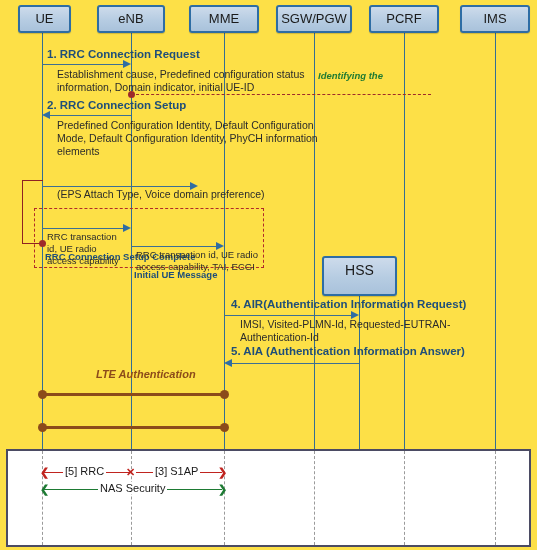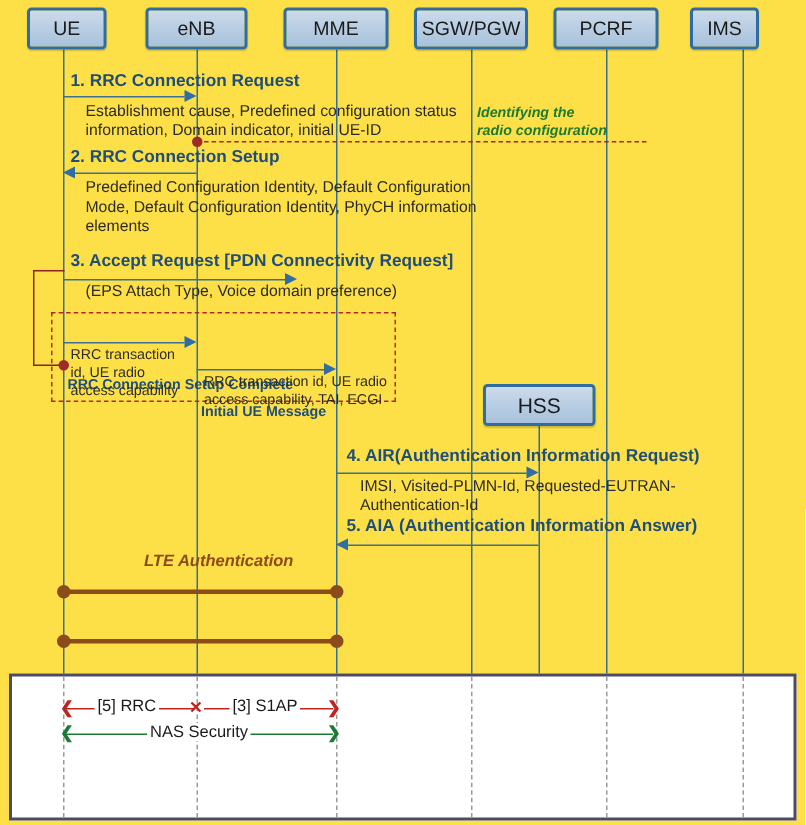--- a/index.html
+++ b/index.html
@@ -23,21 +23,21 @@
     border-radius:3px;
     background:linear-gradient(to bottom,#cddbeb 0%, #b6cce2 55%, #a9c2db 100%);
     color:#1a1a1a;
     font-size:13px;
     line-height:24px;
     text-align:center;
     white-space:nowrap;
     box-shadow:0 1px 1px rgba(0,0,0,0.18);
   }
   .actor-box.hss{
-    height:28px;
+    height:40px;
     font-size:14px;
     line-height:24px;
   }
   
   .lifeline{
     position:absolute;
     width:1px;
     background:#336e93;
   }
   .lifeline-dashed{
@@ -194,46 +194,44 @@
   </div>
   <div class="actor-box" style="left:189px;top:5px;width:70px;">
     <span>MME</span>
   </div>
   <div class="actor-box" style="left:276px;top:5px;width:76px;">
     <span>SGW/PGW</span>
   </div>
   <div class="actor-box" style="left:369px;top:5px;width:70px;">
     <span>PCRF</span>
   </div>
-  <div class="actor-box" style="left:460px;top:5px;width:46px;">
+  <div class="actor-box" style="left:460px;top:5px;width:70px;">
     <span>IMS</span>
   </div>
   <div class="actor-box hss" style="left:322px;top:256px;width:75px;">
     <span>HSS</span>
   </div>
 
   <div class="msg-title" style="left:47px;top:48px;">1. RRC Connection Request</div>
   <div class="arrow-line" style="left:42px;top:64px;width:81px;"></div>
   <div class="arrow-head right" style="left:123px;top:60px;"></div>
   <div class="msg-body" style="left:57px;top:68px;width:250px;">Establishment cause, Predefined configuration status information, Domain indicator, initial UE-ID</div>
 
   <div class="note-green" style="left:318px;top:70px;width:110px;">
     <div>Identifying the</div>
-    <div>radio configuration</div>
   </div>
 
   <div class="dash-red" style="left:131px;top:94px;width:300px;"></div>
   <div class="dot-red" style="left:128px;top:91px;"></div>
 
   <div class="msg-title" style="left:47px;top:99px;">2. RRC Connection Setup</div>
   <div class="arrow-line" style="left:50px;top:115px;width:81px;"></div>
   <div class="arrow-head left" style="left:42px;top:111px;"></div>
   <div class="msg-body" style="left:57px;top:119px;width:275px;">Predefined Configuration Identity, Default Configuration Mode, Default Configuration Identity, PhyCH information elements</div>
 
-  <div class="msg-title" style="left:47px;top:168px;">3. Accept Request [PDN Connectivity Request]</div>
   <div class="arrow-line" style="left:42px;top:186px;width:148px;"></div>
   <div class="arrow-head right" style="left:190px;top:182px;"></div>
   <div class="msg-body" style="left:57px;top:188px;width:250px;">(EPS Attach Type, Voice domain preference)</div>
 
   <div class="bracket" style="left:22px;top:180px;width:21px;height:64px;"></div>
   <div class="dot-red" style="left:39px;top:240px;"></div>
 
   <div class="dash-box" style="left:34px;top:208px;width:230px;height:60px;"></div>
 
   <div class="inner-title" style="left:45px;top:213px;">RRC Connection Setup Complete</div>

